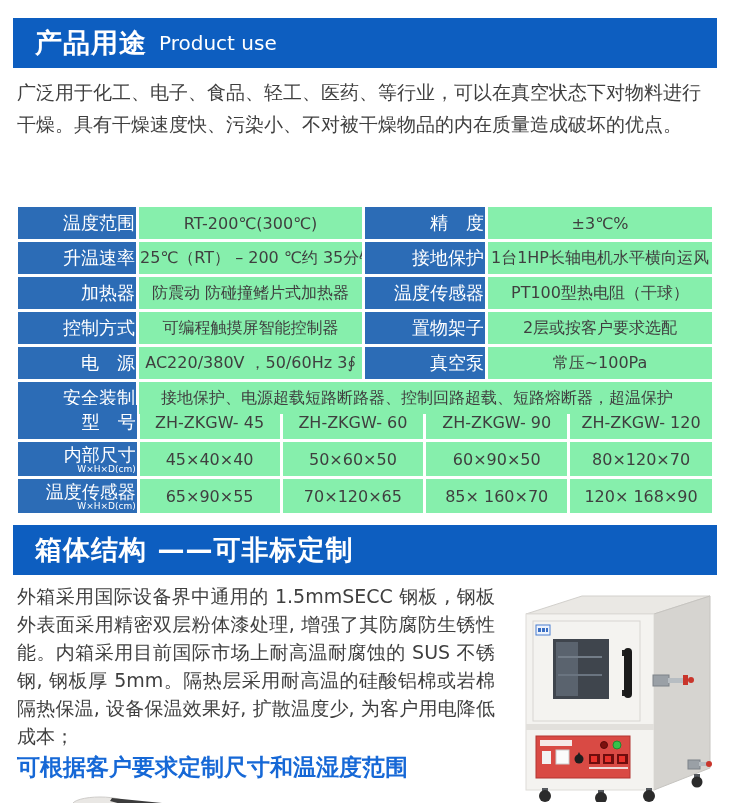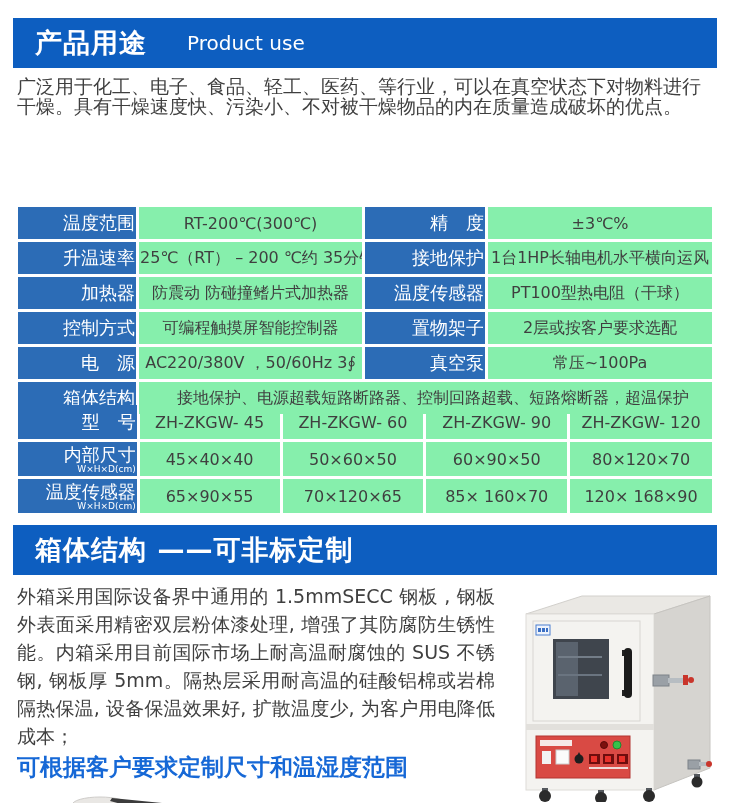--- a/index.html
+++ b/index.html
@@ -4,38 +4,38 @@
 <style>
   html,body{margin:0;padding:0;background:#fff;}
   .page{position:relative;width:730px;height:803px;background:#ffffff;overflow:hidden;
         font-family:"DejaVu Sans","Liberation Sans",sans-serif;}
 
   
   .banner{position:absolute;left:13px;width:704px;height:50px;background:#0d5ec0;
           color:#fff;display:flex;align-items:center;padding-left:22px;box-sizing:border-box;}
   .banner .zh{font-size:27px;font-weight:bold;letter-spacing:1px;white-space:nowrap;}
   .banner .en{font-size:20px;font-weight:400;margin-left:12px;white-space:nowrap;}
-  #banner-product-use{top:18px;gap:28px;}
+  #banner-product-use{top:18px;}
   #banner-tech-params{top:145px;}
   #banner-structure{top:525px;}
 
   .intro{position:absolute;left:17px;top:76px;width:700px;
-         font-size:19px;line-height:20px;color:#3f3f3f;}
+         font-size:19px;line-height:32px;color:#3f3f3f;}
 
   
   table.tbl{position:absolute;left:15px;border-collapse:separate;border-spacing:3px;
             table-layout:fixed;}
   #tblA{top:204px;width:700px;}
   #tblB{top:402px;width:700px;}
   td.lbl{background:#2c6cb6;color:#ffffff;text-align:right;font-size:18px;
          height:30px;overflow:hidden;white-space:nowrap;}
   td.val{background:#86efac;color:#3f3f3f;text-align:center;font-size:16px;
          height:30px;overflow:hidden;white-space:nowrap;}
   #tblB td.lbl,#tblB td.val{height:32px;}
-  td.val.left{text-align:left;padding-left:38px;}
+  td.val.left{text-align:left;padding-left:22px;}
   .sub{display:block;font-size:9px;line-height:9px;font-weight:normal;padding-left:27px;}
   .lblmain{display:block;font-size:18px;line-height:20px;}
 
   
   .struct-text{position:absolute;left:17px;top:582px;width:478px;
                font-size:19px;line-height:28px;color:#3f3f3f;text-align:justify;}
   .custom-note{position:absolute;left:17px;top:752px;width:480px;
                font-size:23px;font-weight:bold;color:#1668d6;white-space:nowrap;}
 
   .figure{position:absolute;left:498px;top:578px;width:228px;height:224px;}
@@ -85,21 +85,21 @@
       <td class="lbl">置物架子</td>
       <td class="val">2层或按客户要求选配</td>
     </tr>
     <tr>
       <td class="lbl">电　源</td>
       <td class="val">AC220/380V ，50/60Hz 3∮</td>
       <td class="lbl">真空泵</td>
       <td class="val">常压~100Pa</td>
     </tr>
     <tr>
-      <td class="lbl">箱体结构</td>
+      <td class="lbl">安全装制</td>
       <td class="val left" colspan="3">接地保护、电源超载短路断路器、控制回路超载、短路熔断器，超温保护</td>
     </tr>
   </tbody>
     </table>
 
   <table class="tbl" id="tblB">
     <colgroup>
         <col style="width:118px">
         <col style="width:139px">
         <col style="width:140px">

